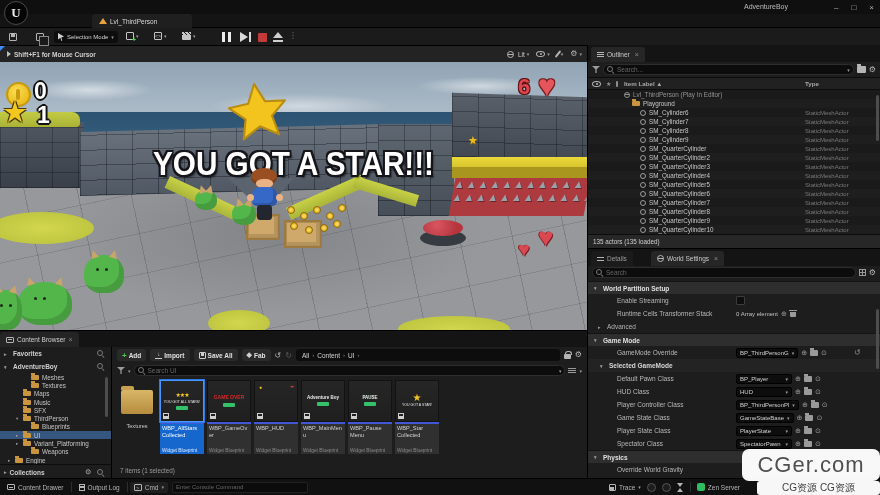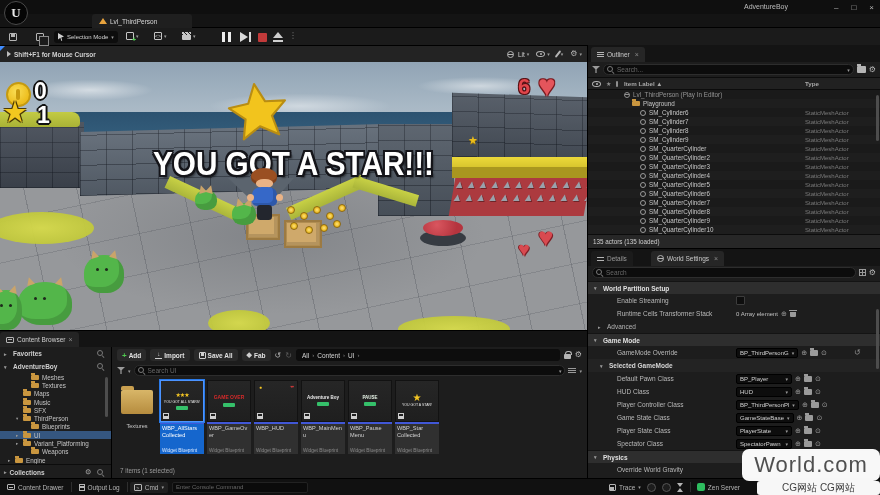--- a/index.html
+++ b/index.html
@@ -1056,15 +1056,15 @@
       <span class="roundic"></span>
       <span class="hourglass"></span>
       <span class="sb-sep"></span>
       <div class="sb-item" style="padding:0">
         <span class="zen-ic"></span>
         <span>Zen Server</span>
       </div>
     </div>
   </footer>
 
-  <div class="wm1">World.com</div>
-  <div class="wm2">CG网站 CG网站</div>
+  <div class="wm1">CGer.com</div>
+  <div class="wm2">CG资源 CG资源</div>
 </div>
 
 </body></html>

